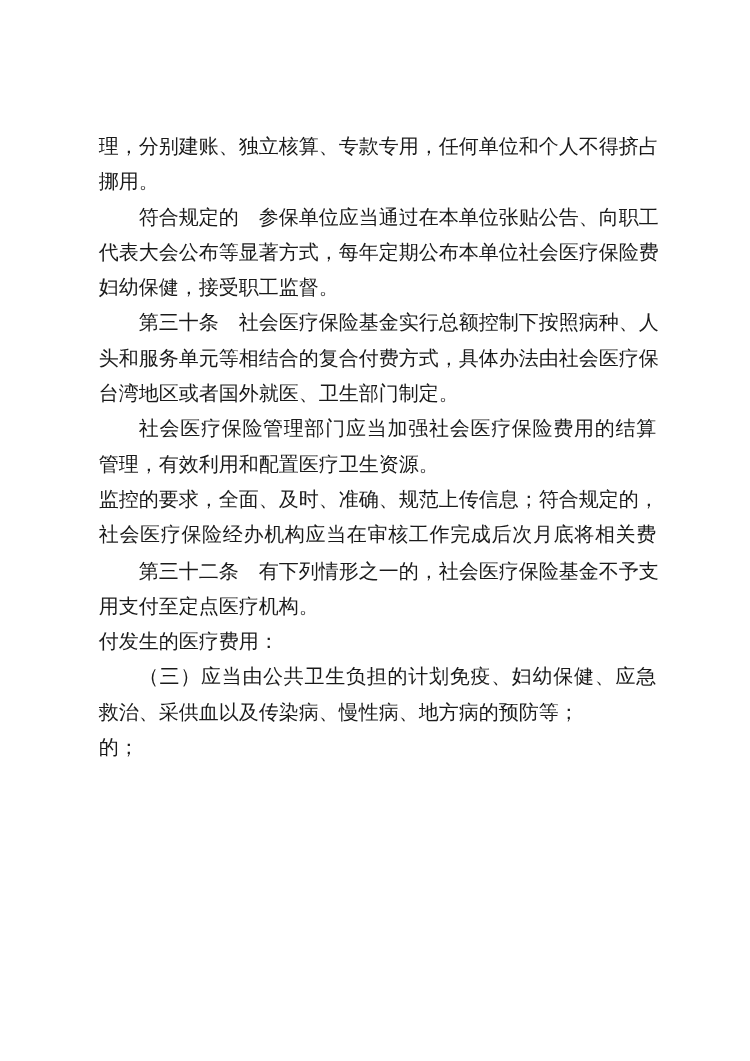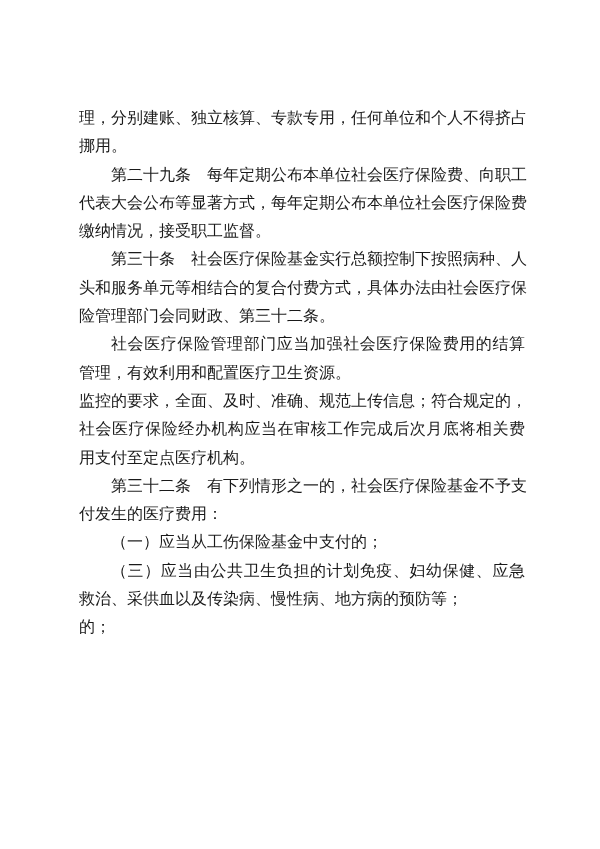--- a/index.html
+++ b/index.html
@@ -42,32 +42,31 @@
     letter-spacing: 2px;
   }
 </style>
 </head>
 <body>
 
 <div class="page">
   <div class="textblock">
     <div class="ln">理，分别建账、独立核算、专款专用，任何单位和个人不得挤占</div>
     <div class="ln fin">挪用。</div>
-    <div class="ln ind">第二十九条　每年定期公布本单位社会医疗保险费、向职工</div>
+    <div class="ln ind">符合规定的　参保单位应当通过在本单位张贴公告、向职工</div>
     <div class="ln">代表大会公布等显著方式，每年定期公布本单位社会医疗保险费</div>
-    <div class="ln fin">缴纳情况，接受职工监督。</div>
+    <div class="ln fin">妇幼保健，接受职工监督。</div>
     <div class="ln ind">第三十条　社会医疗保险基金实行总额控制下按照病种、人</div>
     <div class="ln">头和服务单元等相结合的复合付费方式，具体办法由社会医疗保</div>
-    <div class="ln fin">险管理部门会同财政、第三十二条。</div>
+    <div class="ln fin">台湾地区或者国外就医、卫生部门制定。</div>
     <div class="ln ind">社会医疗保险管理部门应当加强社会医疗保险费用的结算</div>
     <div class="ln fin">管理，有效利用和配置医疗卫生资源。</div>
     <div class="ln">监控的要求，全面、及时、准确、规范上传信息；符合规定的，</div>
     <div class="ln">社会医疗保险经办机构应当在审核工作完成后次月底将相关费</div>
+    <div class="ln ind">第三十二条　有下列情形之一的，社会医疗保险基金不予支</div>
     <div class="ln fin">用支付至定点医疗机构。</div>
-    <div class="ln ind">第三十二条　有下列情形之一的，社会医疗保险基金不予支</div>
     <div class="ln fin">付发生的医疗费用：</div>
-    <div class="ln ind fin">（一）应当从工伤保险基金中支付的；</div>
     <div class="ln ind">（三）应当由公共卫生负担的计划免疫、妇幼保健、应急</div>
     <div class="ln fin">救治、采供血以及传染病、慢性病、地方病的预防等；</div>
     <div class="ln fin">的；</div>
   </div>
   <div class="pagenum">- 8 -</div>
 </div>
 
 </body></html>

